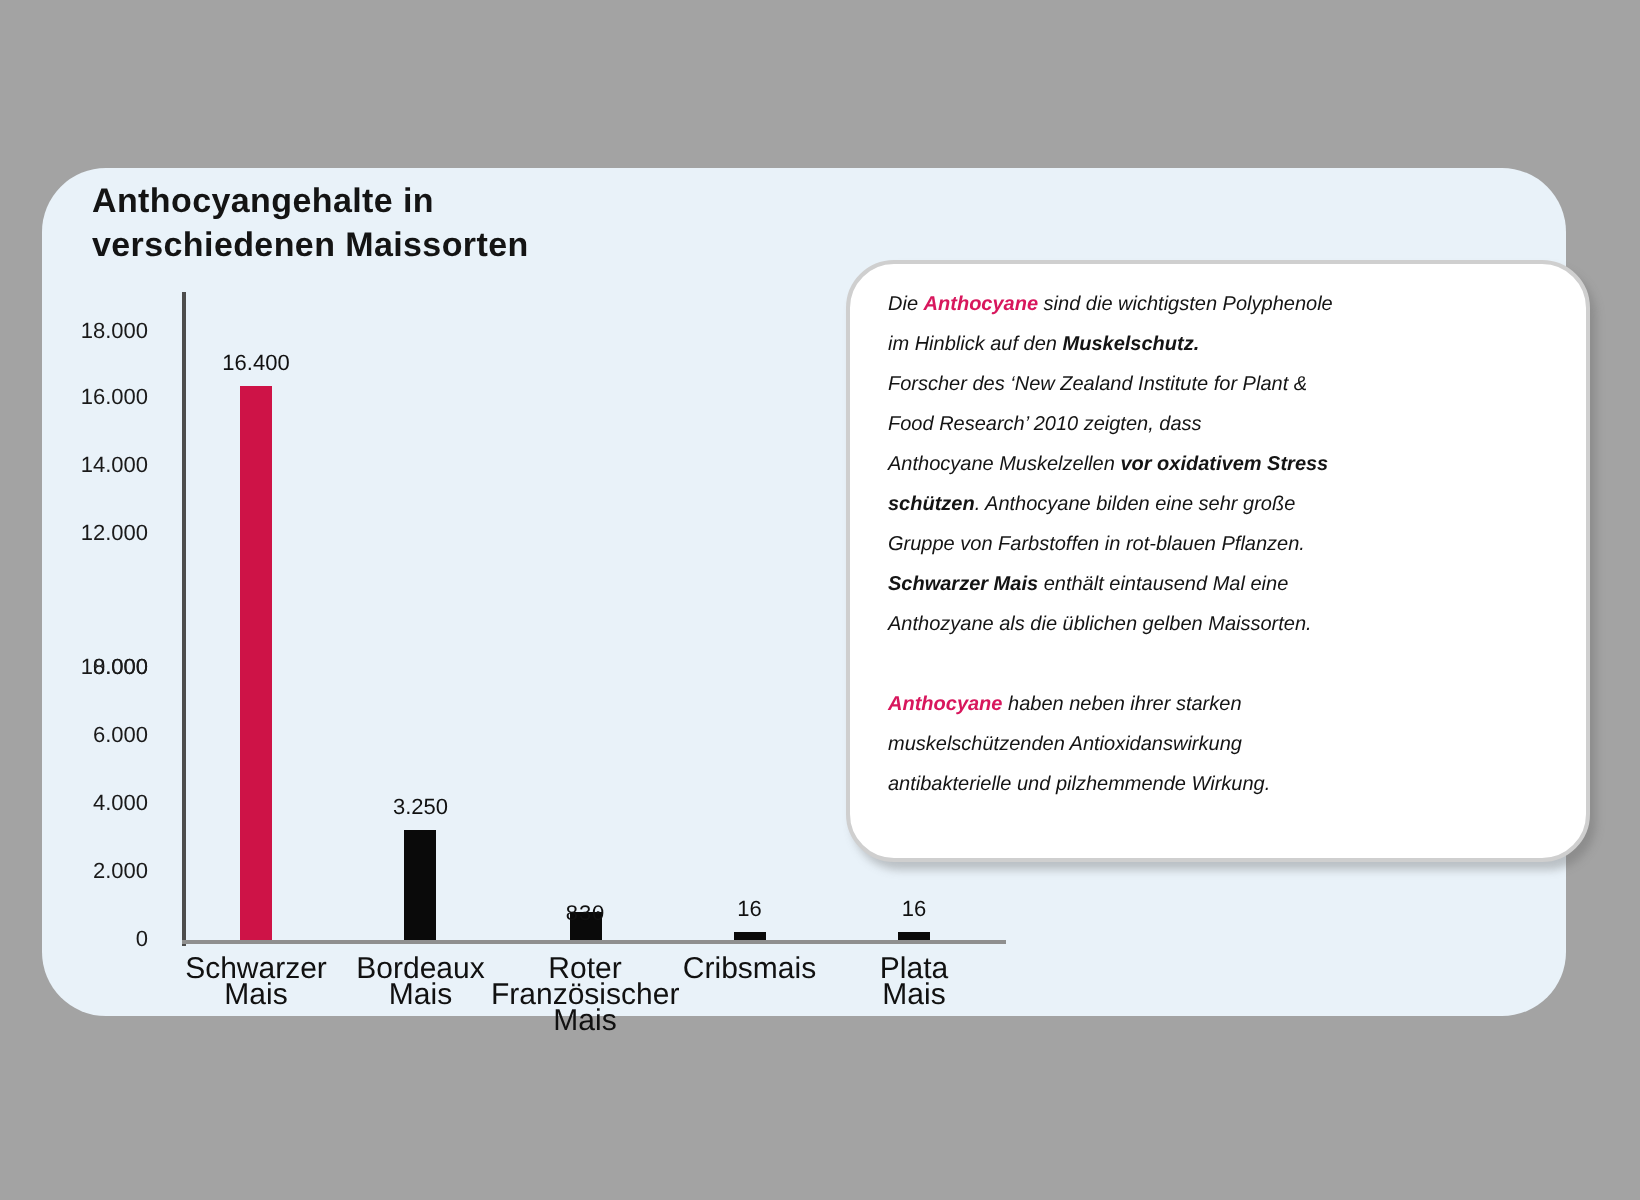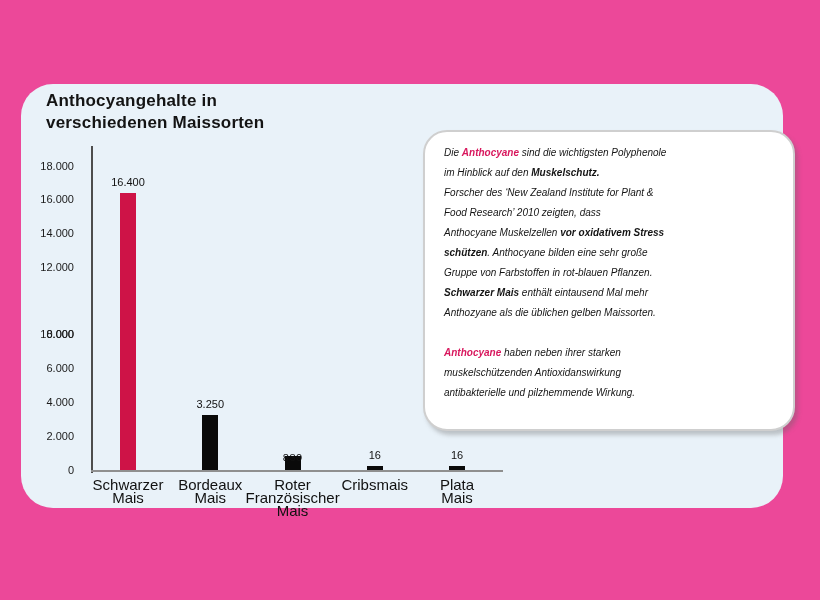--- a/index.html
+++ b/index.html
@@ -1,18 +1,18 @@
 <!DOCTYPE html>
 <html style="--accent: #D8175D;"><head>
 <meta charset="utf-8">
 <style>
   html, body { margin: 0; padding: 0; background: #ffffff; }
   .canvas {
     position: relative; width: 820px; height: 600px;
-    background: #ec4899; overflow: hidden;
+    background: #a3a3a3; overflow: hidden;
     font-family: "Liberation Sans", sans-serif;
     color: #111111;
   }
   .blue-panel {
     position: absolute; left: 21px; top: 84px;
     width: 762px; height: 424px;
     background: #E9F2F9; border-radius: 32px;
   }
   .chart-title {
     position: absolute; left: 46px; top: 90px;
@@ -117,21 +117,21 @@
   <div class="info-box">
     <div class="info-text" id="info-text">
         <div class="para">
           <div class="tline"><span class="s-n">Die </span><span class="s-ab">Anthocyane</span><span class="s-n"> sind die wichtigsten Polyphenole</span></div>
           <div class="tline"><span class="s-n">im Hinblick auf den </span><span class="s-b">Muskelschutz.</span></div>
           <div class="tline"><span class="s-n">Forscher des ‘New Zealand Institute for Plant &amp;</span></div>
           <div class="tline"><span class="s-n">Food Research’ 2010 zeigten, dass</span></div>
           <div class="tline"><span class="s-n">Anthocyane Muskelzellen </span><span class="s-b">vor oxidativem Stress</span></div>
           <div class="tline"><span class="s-b">schützen</span><span class="s-n">.  Anthocyane bilden eine sehr große</span></div>
           <div class="tline"><span class="s-n">Gruppe von Farbstoffen in rot-blauen Pflanzen.</span></div>
-          <div class="tline"><span class="s-b">Schwarzer Mais</span><span class="s-n">  enthält eintausend Mal mehr</span></div>
+          <div class="tline"><span class="s-b">Schwarzer Mais</span><span class="s-n">  enthält eintausend Mal eine</span></div>
           <div class="tline"><span class="s-n">Anthozyane als die üblichen gelben Maissorten.</span></div>
         </div>
         <div class="para">
           <div class="tline"><span class="s-ab">Anthocyane</span><span class="s-n"> haben neben ihrer starken</span></div>
           <div class="tline"><span class="s-n">muskelschützenden Antioxidanswirkung</span></div>
           <div class="tline"><span class="s-n">antibakterielle und pilzhemmende Wirkung.</span></div>
         </div>
       </div>
   </div>
 

